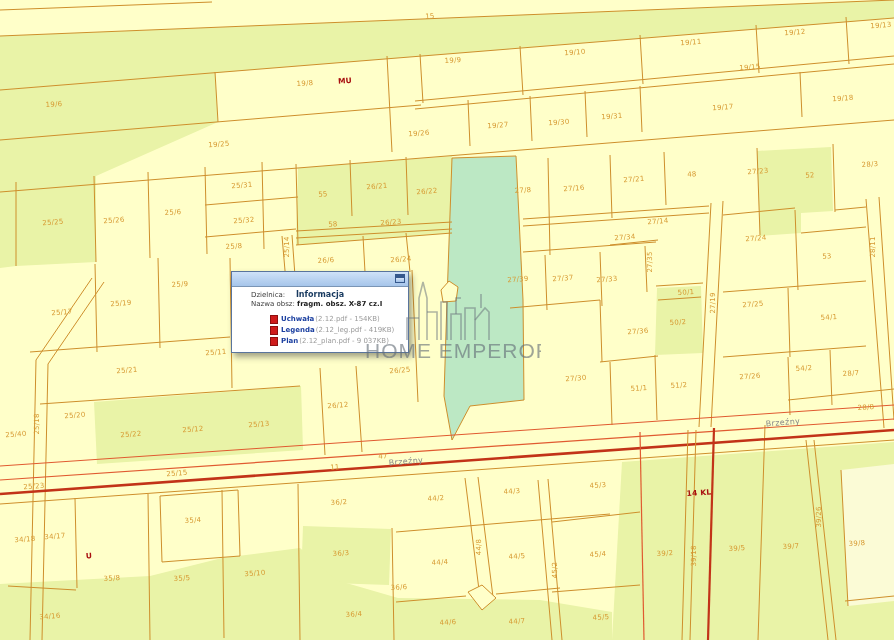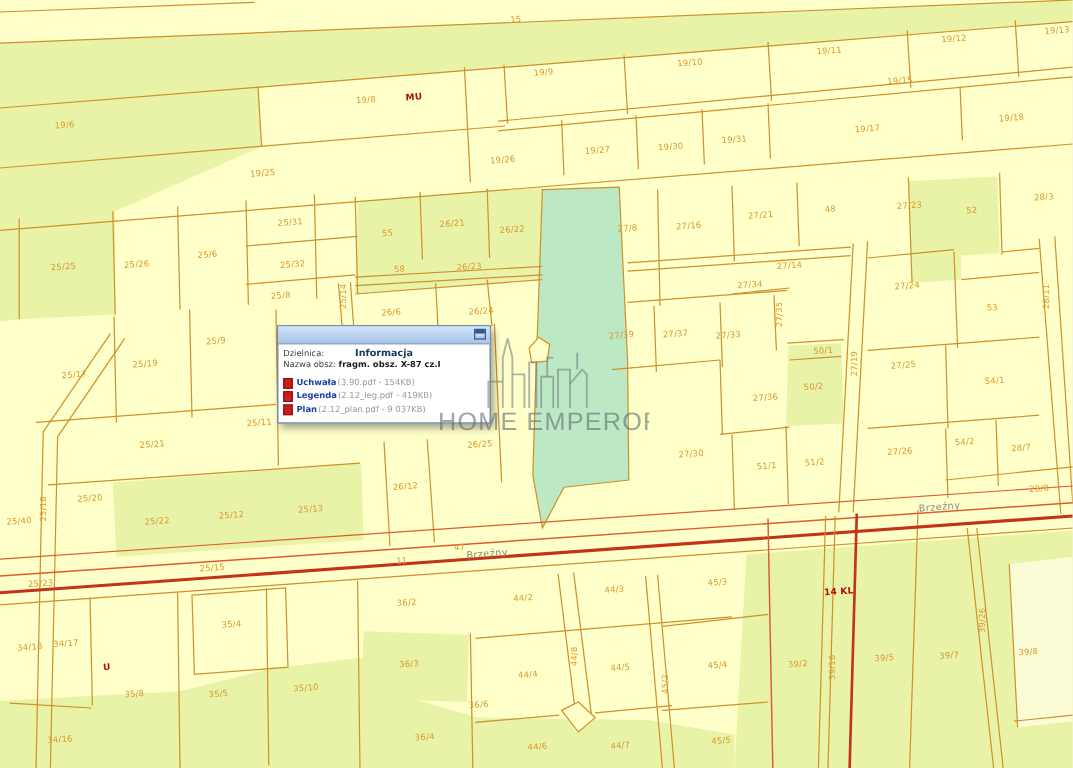--- a/index.html
+++ b/index.html
@@ -27,24 +27,24 @@
   
   #popup{position:absolute;left:231px;top:271px;width:176px;z-index:20;background:#fff;
          border:1px solid #59749c;box-shadow:3px 4px 6px rgba(50,50,50,.45);font-family:"DejaVu Sans",sans-serif;}
   #popup .titlebar{height:14px;display:flex;align-items:center;justify-content:center;position:relative;
          background:linear-gradient(var(--c-popup-title-from,#CFE2F8),var(--c-popup-title-to,#A6C5EA));
          border-bottom:1px solid #7a95b5;}
   #popup .titlebar .t{font-size:8px;font-weight:bold;color:#17395f;margin-top:31px;}
   #popup .win-ico{position:absolute;right:3px;top:2px;width:10px;height:9px;border:1px solid #35588C;
          background:linear-gradient(#fdfeff,#9FC0E8);box-sizing:border-box;cursor:pointer;}
   #popup .win-ico::before{content:"";display:block;height:3px;background:#35588C;}
-  #popup .body{padding:4px 5px 6px 4px;font-size:7px;line-height:1.3;color:#3a3a3a;}
+  #popup .body{padding:4px 5px 6px 19px;font-size:7px;line-height:1.3;color:#3a3a3a;}
   #popup .prow b{color:#1c1c1c;}
   #popup .links{margin-top:6px;}
-  .linkrow{display:flex;align-items:center;margin-top:2px;}
+  .linkrow{display:flex;align-items:center;margin-top:2px;margin-left:19px;}
   .pdf-ico{display:inline-block;width:6px;height:7px;background:#cf1b1b;border:1px solid #8d0f0f;
            margin-right:3px;flex:0 0 auto;}
   .linkrow a{font-size:7px;font-weight:bold;color:var(--c-link,#1B3FA0);text-decoration:none;}
   .linkrow .detail{font-size:7px;color:#9a9a9a;margin-left:1px;}
 
   
   #watermark{position:absolute;left:363px;top:268px;width:178px;height:100px;z-index:30;pointer-events:none;}
   .wm-stroke{stroke:#6E7880;stroke-opacity:.55;stroke-width:1.6;fill:none;}
   .wm-text{font-family:"Liberation Sans",sans-serif;font-size:21px;letter-spacing:1px;
            fill:#646E78;fill-opacity:.62;}
@@ -312,21 +312,21 @@
         <span>Dzielnica:</span>
       </div>
       <div class="prow">
         <span>Nazwa obsz:</span>
         <b>fragm. obsz. X-87 cz.I</b>
       </div>
       <div class="links">
         <div class="linkrow">
           <span class="pdf-ico"></span>
           <a href="#">Uchwała</a>
-          <span class="detail">(3.90.pdf - 154KB)</span>
+          <span class="detail">(2.12.pdf - 154KB)</span>
         </div>
         <div class="linkrow">
           <span class="pdf-ico"></span>
           <a href="#">Legenda</a>
           <span class="detail">(2.12_leg.pdf - 419KB)</span>
         </div>
         <div class="linkrow">
           <span class="pdf-ico"></span>
           <a href="#">Plan</a>
           <span class="detail">(2.12_plan.pdf - 9 037KB)</span>

